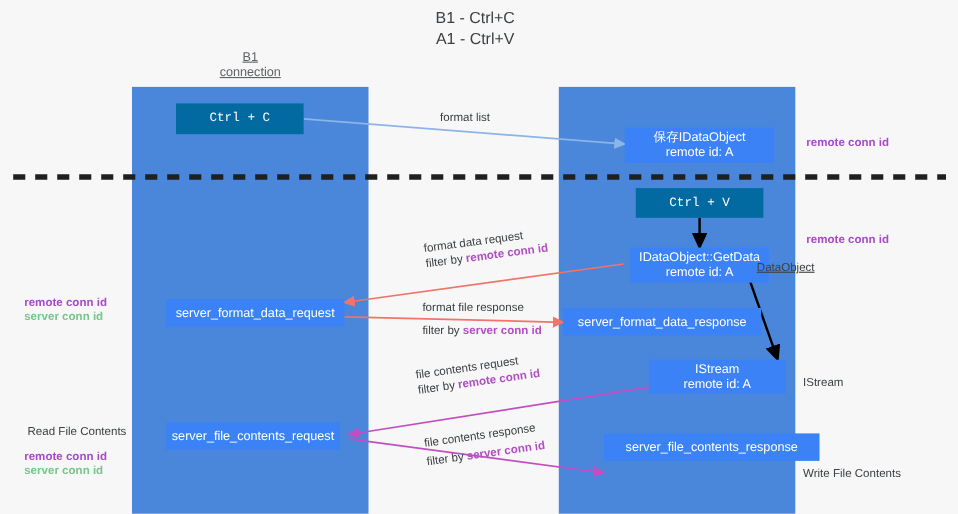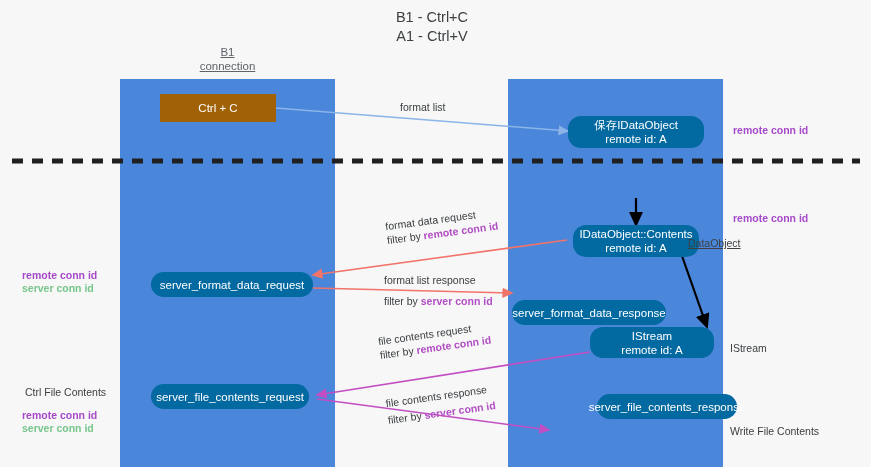--- a/index.html
+++ b/index.html
@@ -65,22 +65,22 @@
     flex-direction: column;
     align-items: center;
     justify-content: center;
     color: #ffffff;
     font-size: 11.5px;
     line-height: 14px;
     text-align: center;
     white-space: pre-line;
     box-sizing: border-box;
   }
-  .node.green { background: #a16207; }
-  .node.orange { background: #0369a1; border-radius: 13px; }
+  .node.green { background: #0369a1; font-family: Liberation Mono, monospace; }
+  .node.orange { background: #3b82f6; }
 
   .edge-label {
     position: absolute;
     font-size: 10.5px;
     line-height: 14px;
     color: #3c4043;
     white-space: nowrap;
   }
   .edge-label .hl-purple { color: #b14ec3; font-weight: bold; }
 
@@ -141,48 +141,49 @@
     <line x1="590" y1="352" x2="317" y2="395" stroke="#c34ec3" stroke-width="1.6" marker-end="url(#ah-magenta)"></line>
 
     <line x1="317" y1="399" x2="549" y2="430" stroke="#c34ec3" stroke-width="1.6" marker-end="url(#ah-magenta)"></line>
   </svg>
 
   <div class="node green" style="left:160px; top:94px; width:116px; height:28px;">Ctrl + C</div>
 
   <div class="node orange" style="left:568px; top:116px; width:136px; height:32px;">保存IDataObject
 remote id: A</div>
 
-
-  <div class="node orange" style="left:573px; top:225px; width:126px; height:32px;">IDataObject::Contents
+  <div class="node green" style="left:578px; top:171px; width:116px; height:27px;">Ctrl + V</div>
+
+  <div class="node orange" style="left:573px; top:225px; width:126px; height:32px;">IDataObject::GetData
 remote id: A</div>
 
   <div class="node orange" style="left:151px; top:272px; width:162px; height:25px;">server_format_data_request</div>
 
-  <div class="node orange" style="left:512px; top:280px; width:154px; height:25px;margin-top:20px;">server_format_data_response</div>
+  <div class="node orange" style="left:512px; top:280px; width:180px; height:25px;">server_format_data_response</div>
 
   <div class="node orange" style="left:590px; top:327px; width:124px; height:31px;">IStream
 remote id: A</div>
 
   <div class="node orange" style="left:151px; top:384px; width:158px; height:25px;">server_file_contents_request</div>
 
-  <div class="node orange" style="left:549px; top:394px; width:140px; height:25px;margin-left:48px;">server_file_contents_response</div>
+  <div class="node orange" style="left:549px; top:394px; width:196px; height:25px;">server_file_contents_response</div>
 
   <div class="edge-label" style="left:400px; top:100px;">
     <span>format list</span>
   </div>
 
   <div class="edge-label rot-up" style="left:388px; top:219px; transform: rotate(-7.5deg);">
     <div>format data request</div>
     <div>
       <span>filter by </span><span class="hl-purple">remote conn id</span>
     </div>
   </div>
 
   <div class="edge-label" style="left:384px; top:273px;">
-    <div>format list response</div>
+    <div>format file response</div>
     <div style="margin-top:7px;">
       <span>filter by </span><span class="hl-purple">server conn id</span>
     </div>
   </div>
 
   <div class="edge-label rot-up" style="left:381px; top:334px; transform: rotate(-8deg);">
     <div>file contents request</div>
     <div>
       <span>filter by </span><span class="hl-purple">remote conn id</span>
     </div>
@@ -201,17 +202,17 @@
 
   <div class="side-label" style="left:688px; top:236px;text-decoration:underline;">DataObject</div>
 
   <div class="side-label" style="left:730px; top:341px;">IStream</div>
 
   <div class="side-label" style="left:730px; top:424px;">Write File Contents</div>
 
   <div class="side-label purple" style="left:22px; top:268px;">remote conn id</div>
   <div class="side-label green" style="left:22px; top:281px;">server conn id</div>
 
-  <div class="side-label" style="left:25px; top:385px;">Ctrl File Contents</div>
+  <div class="side-label" style="left:25px; top:385px;">Read File Contents</div>
   <div class="side-label purple" style="left:22px; top:408px;">remote conn id</div>
   <div class="side-label green" style="left:22px; top:421px;">server conn id</div>
 
 </div>
 
 </body></html>

